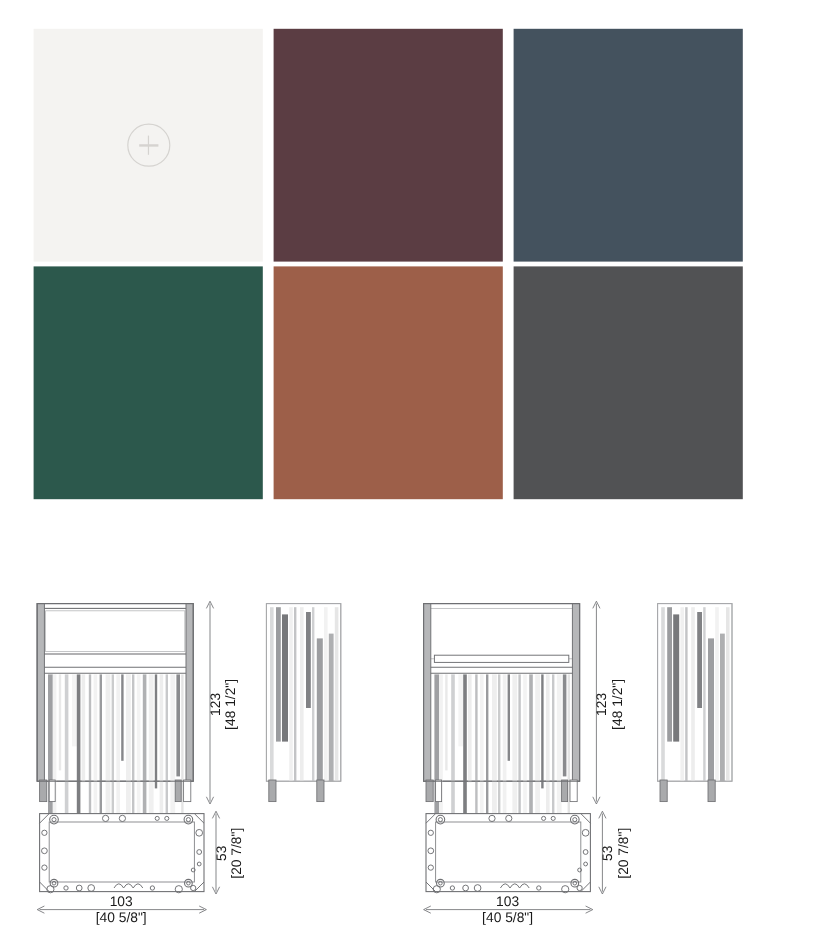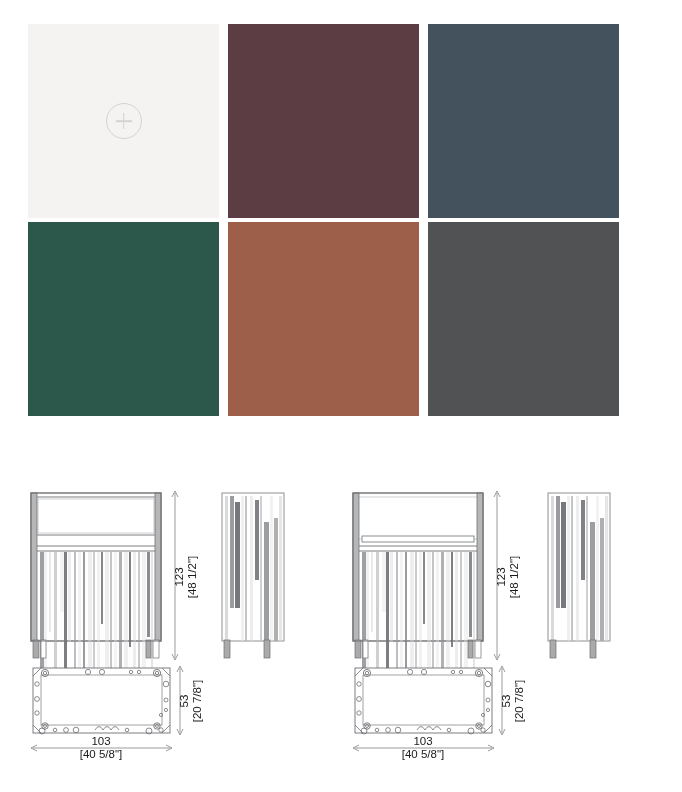--- a/index.html
+++ b/index.html
@@ -63,21 +63,21 @@
     left: 9px;
     height: 1.6px;
     width: 16px;
     transform: translateY(-50%);
   }
 
   
   #tech-drawings {
     position: absolute;
     left: 0;
-    top: 460px;
+    top: 470px;
     width: 682px;
     height: 322px;
   }
   .draw-svg {
     display: block;
   }
 </style>
 </head>
 <body>
 

